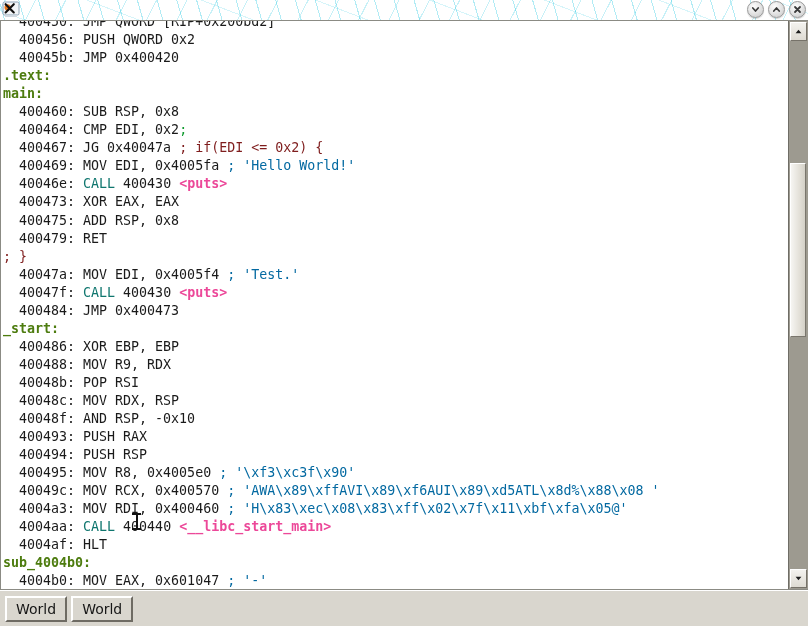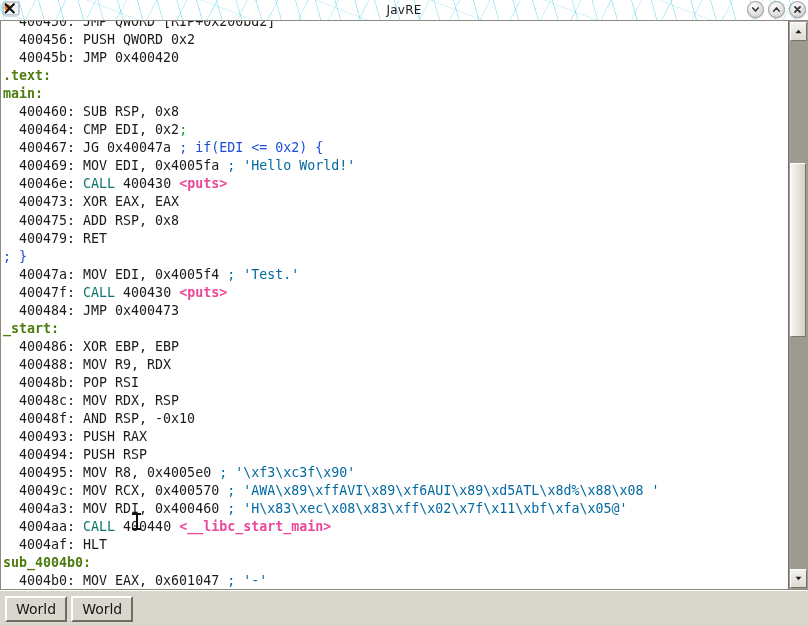--- a/index.html
+++ b/index.html
@@ -125,21 +125,21 @@
     line-height: 18.05px;
     white-space: pre;
     color: #1a1a1a;
     margin: 0;
     padding: 0 0 0 1px;
     position: relative;
     top: -8px;
   }
   .ln { display: block; height: 18.05px; }
   .sym   { font-weight: bold; color: #4d7c0f; }
-  .cmt-b { color: #1d4ed8; }
+  .cmt-b { color: #7f1d1d; }
   .cmt-g { color: #0f9b2e; }
   .cmt-r { color: #0369a1; }
   .call  { color: #0f766e; text-align: center; }
   .tag   { font-weight: bold; color: #ec4899; }
 
   
   #ibeam {
     position: absolute;
     left: 131px;
     top: 492px;
@@ -260,21 +260,20 @@
     <div id="app-icon">
       <svg width="18" height="18" viewBox="0 0 18 18">
         <rect x="1" y="1" width="16" height="13" rx="1.5" fill="#f2f5f8" stroke="#8aa0b4" stroke-width="1"></rect>
         <circle cx="5.6" cy="6.4" r="3.1" fill="#e8761a"></circle>
         <path d="M3.6 11.4 L11.8 3.2" stroke="#111" stroke-width="2.1" stroke-linecap="round"></path>
         <path d="M11.8 11.4 L3.6 3.2" stroke="#111" stroke-width="2.1" stroke-linecap="round"></path>
         <rect x="3" y="14" width="12" height="2" fill="#cfd8e0"></rect>
       </svg>
     </div>
 
-    <div id="title-text">JavRE</div>
 
     <div id="title-buttons">
       <div class="tbtn" title="Minimize">
         <svg width="9" height="9" viewBox="0 0 9 9">
           <path d="M1.8 3 L4.5 6 L7.2 3" fill="none" stroke="#3a3a3a" stroke-width="1.7" stroke-linecap="round" stroke-linejoin="round"></path>
         </svg>
       </div>
       <div class="tbtn" title="Maximize">
         <svg width="9" height="9" viewBox="0 0 9 9">
           <path d="M1.8 6 L4.5 3 L7.2 6" fill="none" stroke="#3a3a3a" stroke-width="1.7" stroke-linecap="round" stroke-linejoin="round"></path>

